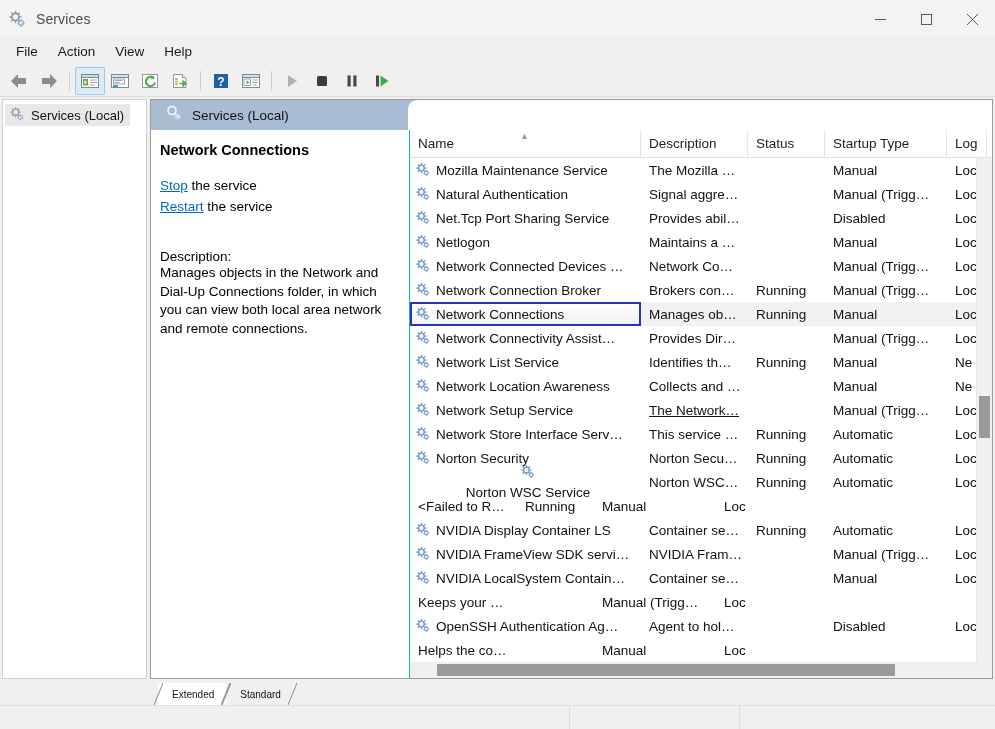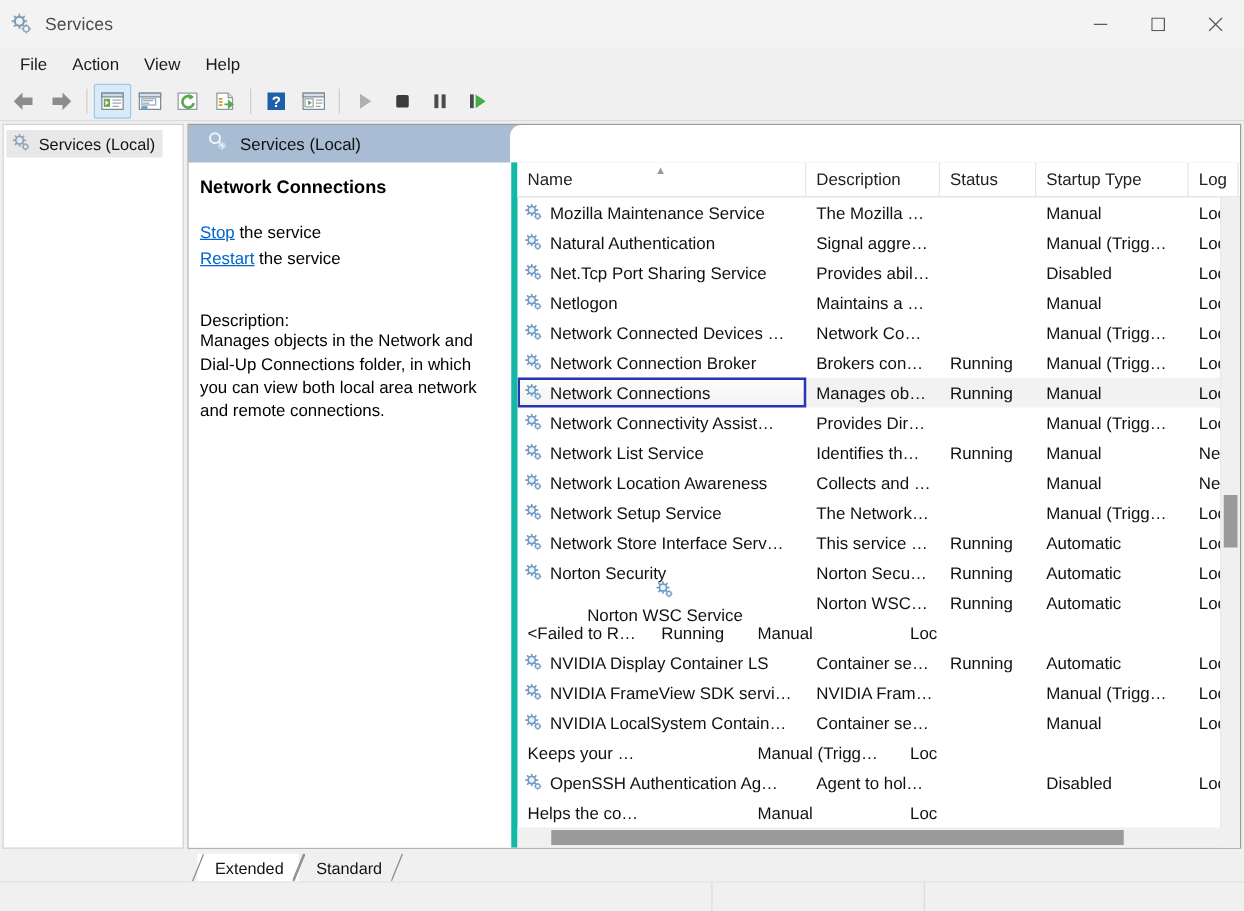--- a/index.html
+++ b/index.html
@@ -137,21 +137,21 @@
   .detail-desc-label { margin-top: 32px; font-size: 13.5px; color: #000; }
   .detail-desc {
     font-size: 13.5px; color: #000; line-height: 18.5px;
   }
 
   
   .listwrap {
     flex: 1 1 auto; min-width: 0;
     display: flex; flex-direction: column;
     position: relative;
-    border-left: 5px solid #14b8a6;
+    border-left: 1px solid #14b8a6;
   }
   .lv-header {
     height: 28px; flex: 0 0 28px;
     display: flex; position: relative;
     background: #fff;
     border-bottom: 1px solid #e0e0e0;
   }
   .lv-col {
     display: flex; align-items: center;
     font-size: 13.5px; color: #222;
@@ -211,21 +211,21 @@
   .tabstrip {
     height: 24px; flex: 0 0 24px;
     display: flex; align-items: flex-end;
     padding-left: 8px; margin-left: 150px;
     background: #f0f0f0;
     position: relative;
   }
   .tab {
     position: relative; height: 22px;
     display: flex; align-items: center;
-    font-size: 13px; color: #111;
+    font-size: 10px; color: #111;
     padding: 0 12px 0 14px;
   }
   .tab.active { background: #fff; }
   .tab .slash-l, .tab .slash-r {
     position: absolute; top: 0; bottom: 0; width: 10px;
   }
   .tab .slash-l { left: -5px; }
   .tab .slash-r { right: -5px; }
   .tab svg { display: block; height: 100%; }
 
@@ -649,21 +649,21 @@
                       <g stroke="#6f9bc4" stroke-width="1.5" stroke-linecap="round">
                         <path d="M7.2 1.8v1.4M7.2 10.4v1.4M1.9 6.8h1.4M11.1 6.8h1.4M3.5 3.1l1 1M9.9 9.5l1 1M10.9 3.1l-1 1M4.5 9.5l-1 1"></path>
                       </g>
                       <circle cx="12.6" cy="12.4" r="2.1" fill="#e9f2fa" stroke="#7ba3c9" stroke-width="1.2"></circle>
                       <g stroke="#7ba3c9" stroke-width="1" stroke-linecap="round">
                         <path d="M12.6 9.4v.9M12.6 14.5v.9M9.6 12.4h.9M14.6 12.4h.9"></path>
                       </g>
                     </svg></span>
                   <span>Network Setup Service</span>
                 </div>
-                <div class="cell" style="width: 107px;"><span>The Network…</span></div>
+                <div class="cell" style="width: 107px; text-decoration: underline;"><span>The Network…</span></div>
                 <div class="cell" style="width: 77px;"><span></span></div>
                 <div class="cell" style="width: 122px;"><span>Manual (Trigg…</span></div>
                 <div class="cell" style="width: 40px;"><span>Loc</span></div>
               </div>
               <div class="lv-row">
                 <div class="cell name" style="width: 231px;">
                   <span class="gear"><svg width="16" height="16" viewBox="0 0 18 18">
                       <circle cx="7.2" cy="6.8" r="3.2" fill="#e9f2fa" stroke="#6f9bc4" stroke-width="1.5"></circle>
                       <g stroke="#6f9bc4" stroke-width="1.5" stroke-linecap="round">
                         <path d="M7.2 1.8v1.4M7.2 10.4v1.4M1.9 6.8h1.4M11.1 6.8h1.4M3.5 3.1l1 1M9.9 9.5l1 1M10.9 3.1l-1 1M4.5 9.5l-1 1"></path>

